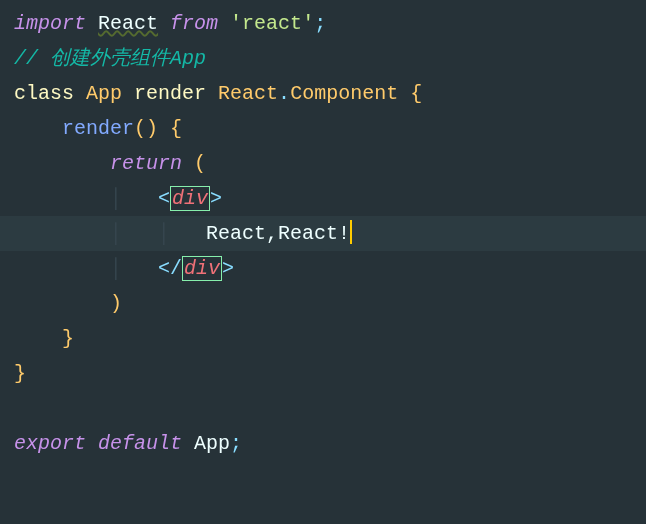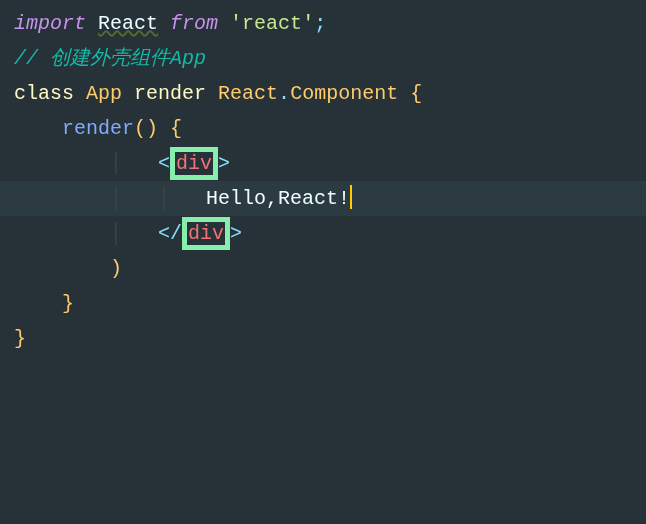--- a/index.html
+++ b/index.html
@@ -78,40 +78,43 @@
       color: #eeffff;
     }
     .return-kw {
       color: #c792ea;
       font-style: italic;
     }
     .guide {
       color: #37474f;
     }
     .tag-box {
-      border: 5px solid #86efac;
+      border: 1px solid #86efac;
       padding: 0 1px;
+      font-style: italic;
     }
     .cursor {
       display: inline-block;
       width: 2px;
       height: 24px;
       background: #ffcc00;
       vertical-align: middle;
       margin-bottom: 3px;
     }
   </style>
 </head>
 <body>
 
 <div>
   <div class="line"><span class="keyword-italic">import</span> <span class="ident-warn">React</span> <span class="keyword-italic">from</span> <span class="string">'</span><span class="string">react</span><span class="string">'</span><span class="punct">;</span></div>
   <div class="line"><span class="comment">// 创建外壳组件App</span></div>
   <div class="line"><span class="keyword">class</span> <span class="class-name">App</span> <span class="keyword">render</span> <span class="class-name">React</span><span class="punct">.</span><span class="class-name">Component</span> <span class="brace">{</span></div>
   <div class="line">    <span class="func-name">render</span><span class="paren">()</span> <span class="brace">{</span></div>
+  <div class="line">        <span class="return-kw">return</span> <span class="paren">(</span></div>
   <div class="line">        <span class="guide">│</span>   <span class="jsx-bracket">&lt;</span><span class="tag-box"><span class="jsx-tag">div</span></span><span class="jsx-bracket">&gt;</span></div>
-  <div class="line highlighted-line">        <span class="guide">│</span>   <span class="guide">│</span>   <span class="jsx-text">Hello,React!</span><span class="cursor"></span></div>
+  <div class="line highlighted-line">        <span class="guide">│</span>   <span class="guide">│</span>   <span class="jsx-text">React,React!</span><span class="cursor"></span></div>
   <div class="line">        <span class="guide">│</span>   <span class="jsx-bracket">&lt;/</span><span class="tag-box"><span class="jsx-tag">div</span></span><span class="jsx-bracket">&gt;</span></div>
   <div class="line">        <span class="paren">)</span></div>
   <div class="line">    <span class="brace">}</span></div>
   <div class="line"><span class="brace">}</span></div>
   <div class="line"> </div>
+  <div class="line"><span class="keyword-italic">export</span> <span class="keyword-italic">default</span> <span class="ident">App</span><span class="punct">;</span></div>
 </div>
 
 </body></html>

